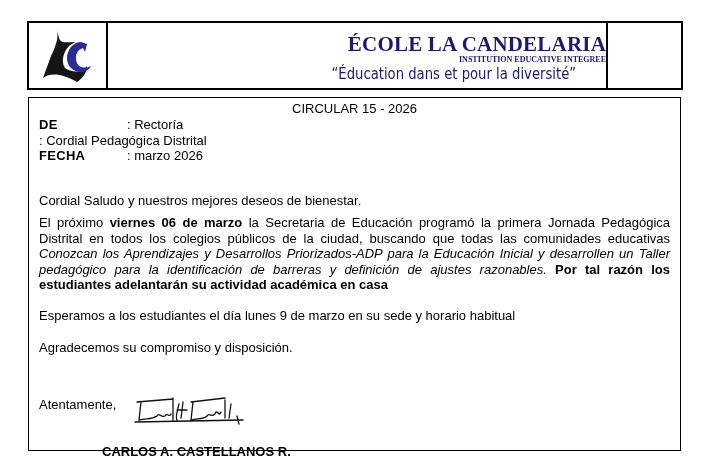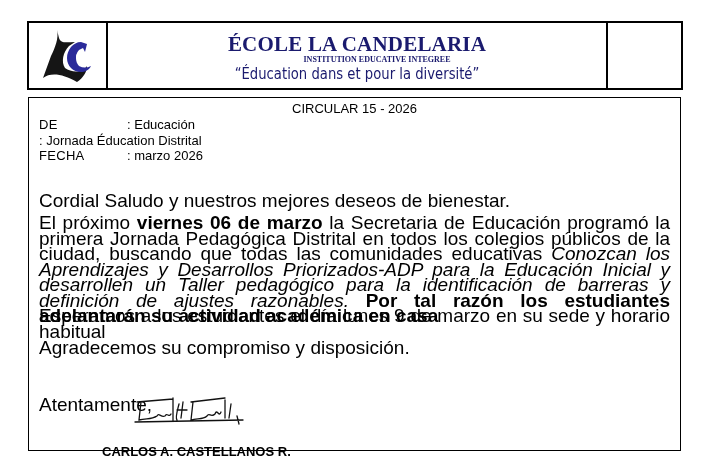--- a/index.html
+++ b/index.html
@@ -1,29 +1,29 @@
 <!DOCTYPE html>
 <html><head>
 <meta charset="utf-8">
 <style>
   html, body { margin: 0; padding: 0; background: #ffffff; }
   body { width: 711px; height: 458px; position: relative; overflow: hidden; font-family: "Liberation Sans", sans-serif; color: #000; }
   .header-box { position: absolute; left: 27px; top: 21px; width: 652px; height: 65px; border: 2px solid #000; display: flex; }
   .logo-cell { width: 77px; border-right: 2px solid #000; position: relative; }
-  .title-cell { flex: 1; border-right: 2px solid #000; text-align: center; }
+  .title-cell { flex: 1; border-right: 2px solid #000; text-align: right; }
   .blank-cell { width: 73px; }
   .school-name { font-family: "Liberation Serif", serif; font-weight: bold; color: #1a1a6e; font-size: 21px; margin-top: 10px; line-height: 22px; letter-spacing: 0.2px; }
   .school-sub { font-family: "Liberation Serif", serif; font-weight: bold; color: #1a1a6e; font-size: 8px; line-height: 9px; padding-left: 40px; }
   .school-motto { font-family: "DejaVu Sans", sans-serif; color: #1a1a6e; font-size: 15px; line-height: 20px; transform: scaleX(0.88); }
   .body-box { position: absolute; left: 28px; top: 97px; width: 651px; height: 352px; border: 1.5px solid #000; }
   .circular-title { position: absolute; left: 0; right: 0; top: 3px; text-align: center; font-weight: normal; font-size: 13px; }
   .meta { position: absolute; left: 10px; top: 19px; font-size: 13px; line-height: 15.5px; }
   .meta-row { display: flex; }
-  .meta-key { width: 88px; font-weight: normal; letter-spacing: 0.3px; }
-  .para { position: absolute; left: 10px; right: 10px; font-size: 19px; line-height: 15.5px; text-align: justify; }
+  .meta-key { width: 88px; font-weight: bold; letter-spacing: 0.3px; }
+  .para { position: absolute; left: 10px; right: 10px; font-size: 13px; line-height: 15.5px; text-align: justify; }
   .signature { position: absolute; left: 104px; top: 296px; }
   .signer { position: absolute; left: 73px; top: 346px; font-weight: bold; font-size: 13px; }
 </style>
 </head>
 <body>
 
 <div class="header-box">
   <div class="logo-cell">
     <svg width="60" height="60" viewBox="0 0 60 60" style="position:absolute;left:8px;top:3px;">
       <path d="M20 4 C22 12 18 22 14 30 L6 52 C14 46 26 48 40 56 C46 52 50 46 50 40 C44 48 34 46 28 42 C24 36 26 26 32 20 L38 16 C30 16 24 18 22 12 Z" fill="#151515"></path>
@@ -38,24 +38,24 @@
   </div>
   <div class="blank-cell"></div>
 </div>
 
 <div class="body-box">
   <div class="circular-title">CIRCULAR 15 -  2026</div>
 
   <div class="meta">
     <div class="meta-row">
       <span class="meta-key">DE</span>
-      <span>: Educación</span>
+      <span>: Rectoría</span>
     </div>
     <div class="meta-row">
-      <span>: Jornada Éducation Distrital</span>
+      <span>: Cordial Pedagógica Distrital</span>
     </div>
     <div class="meta-row">
       <span class="meta-key">FECHA</span>
       <span>: marzo 2026</span>
     </div>
   </div>
 
   <div class="para" style="top:95px;">Cordial Saludo y nuestros mejores deseos de bienestar.</div>
 
   <div class="para" style="top:117px;"><span>El próximo </span><b>viernes 06 de marzo</b><span> la Secretaria de Educación programó la primera Jornada Pedagógica Distrital en todos los colegios públicos de la ciudad, buscando que todas las comunidades educativas </span><i>Conozcan los Aprendizajes y Desarrollos Priorizados-ADP para la Educación Inicial y desarrollen un Taller pedagógico para la identificación de barreras y definición de ajustes razonables.</i><span> </span><b>Por tal razón los estudiantes adelantarán su actividad académica en casa</b></div>

